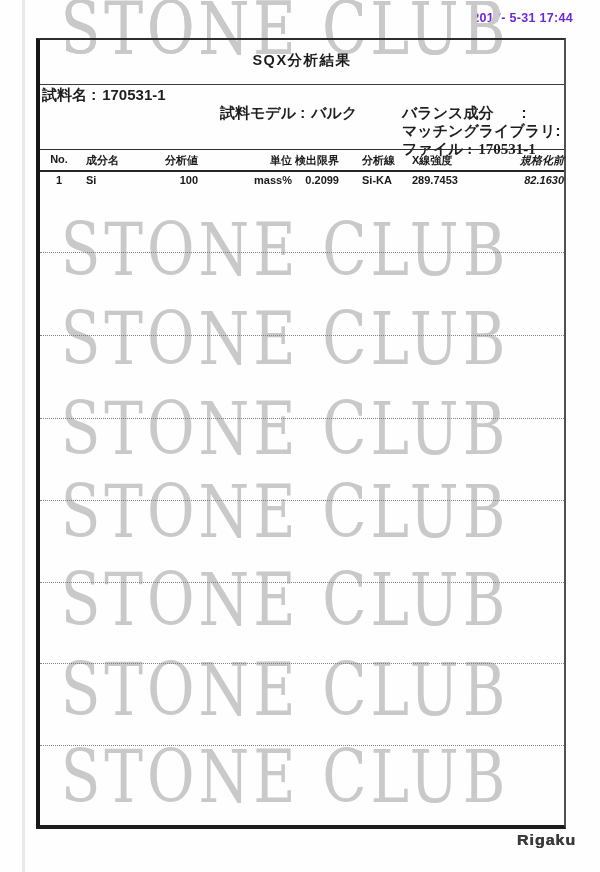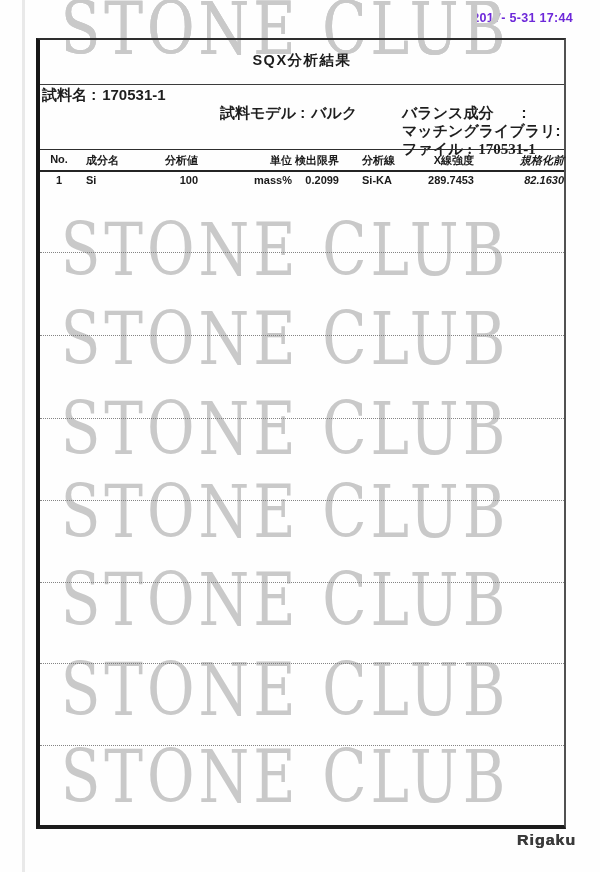--- a/index.html
+++ b/index.html
@@ -88,21 +88,21 @@
   .thead, .trow { position: absolute; left: 0; right: 0; height: 16px; font-size: 11px; white-space: nowrap; }
   .thead { top: 113px; font-weight: 700; }
   .trow  { top: 134px; font-weight: 600; }
   .thead span, .trow span { position: absolute; display: block; }
   .c0 { left: 2px;   width: 34px; text-align: center; }
   .c1 { left: 46px;  width: 70px; text-align: left; }
   .c2 { left: 108px; width: 50px; text-align: right; }
   .c3 { left: 192px; width: 60px; text-align: right; }
   .c4 { left: 219px; width: 80px; text-align: right; }
   .c5 { left: 322px; width: 62px; text-align: left; }
-  .c6 { left: 352px; width: 82px; text-align: right; }
+  .c6 { left: 372px; width: 82px; }
   .c7 { left: 448px; width: 76px; text-align: right; font-style: italic; }
 
   .rigaku {
     position: absolute; top: 831px; right: 24px;
     font-size: 16px; font-weight: 800; letter-spacing: 1px;
     color: #3a3a3a;
     transform: scaleY(0.92);
     text-shadow: 0.5px 0 0 #3a3a3a;
     z-index: 3;
   }

